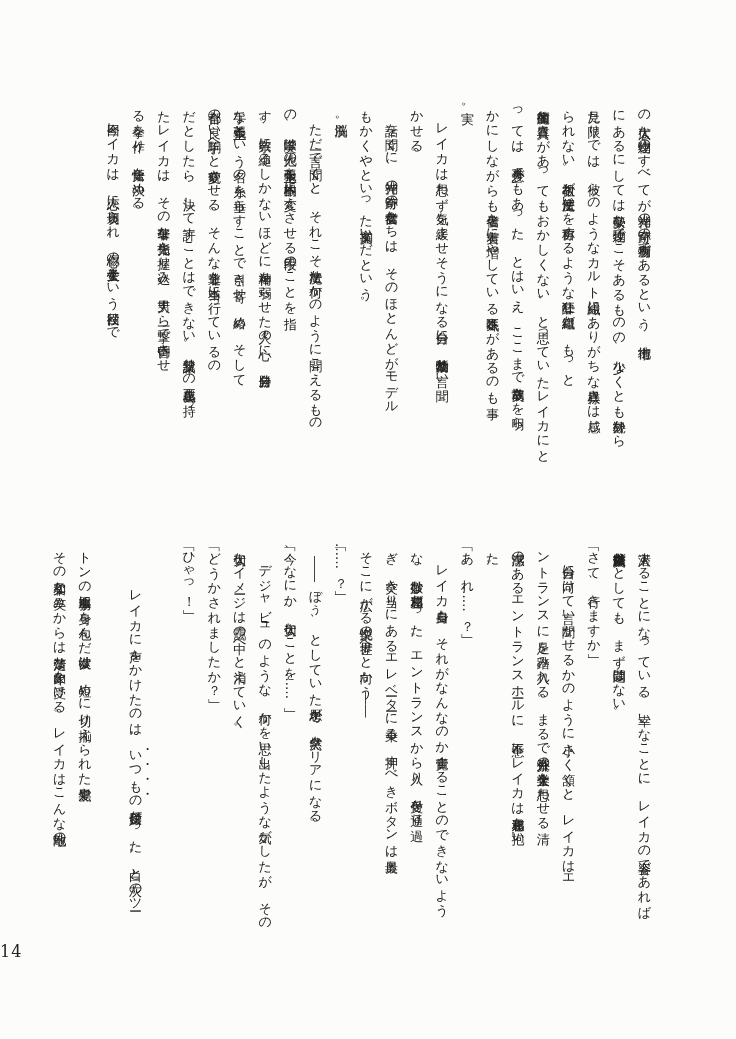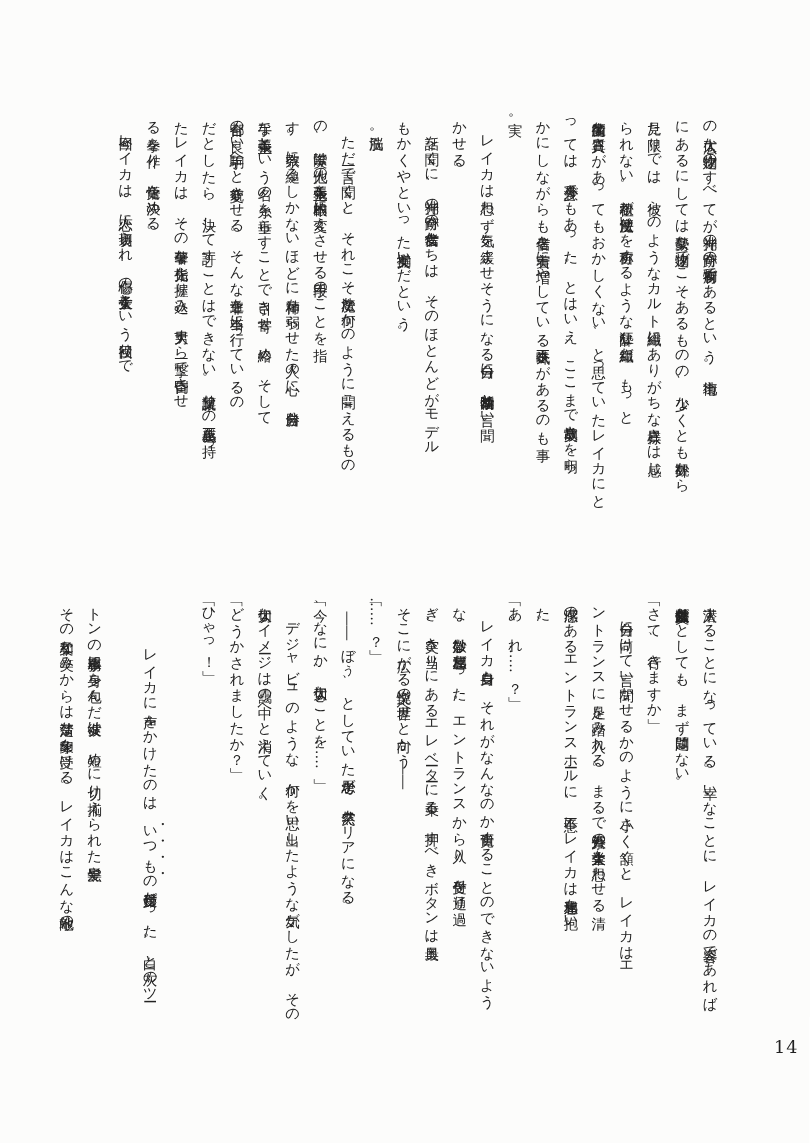--- a/index.html
+++ b/index.html
@@ -37,21 +37,21 @@
     -webkit-text-emphasis: filled dot;
     -webkit-text-emphasis-position: over right;
     text-emphasis: filled dot;
     text-emphasis-position: over right;
   }
   .page-number {
     position: absolute;
     top: 942px;
     left: 0;
     width: 726px; 
-    text-align: right;
+    text-align: left;
     font-size: 16px;
     letter-spacing: 1px;
     color: var(--ink, #1f1f1f);
   }
 </style>
 </head>
 <body>
 
 <div class="page">
 

